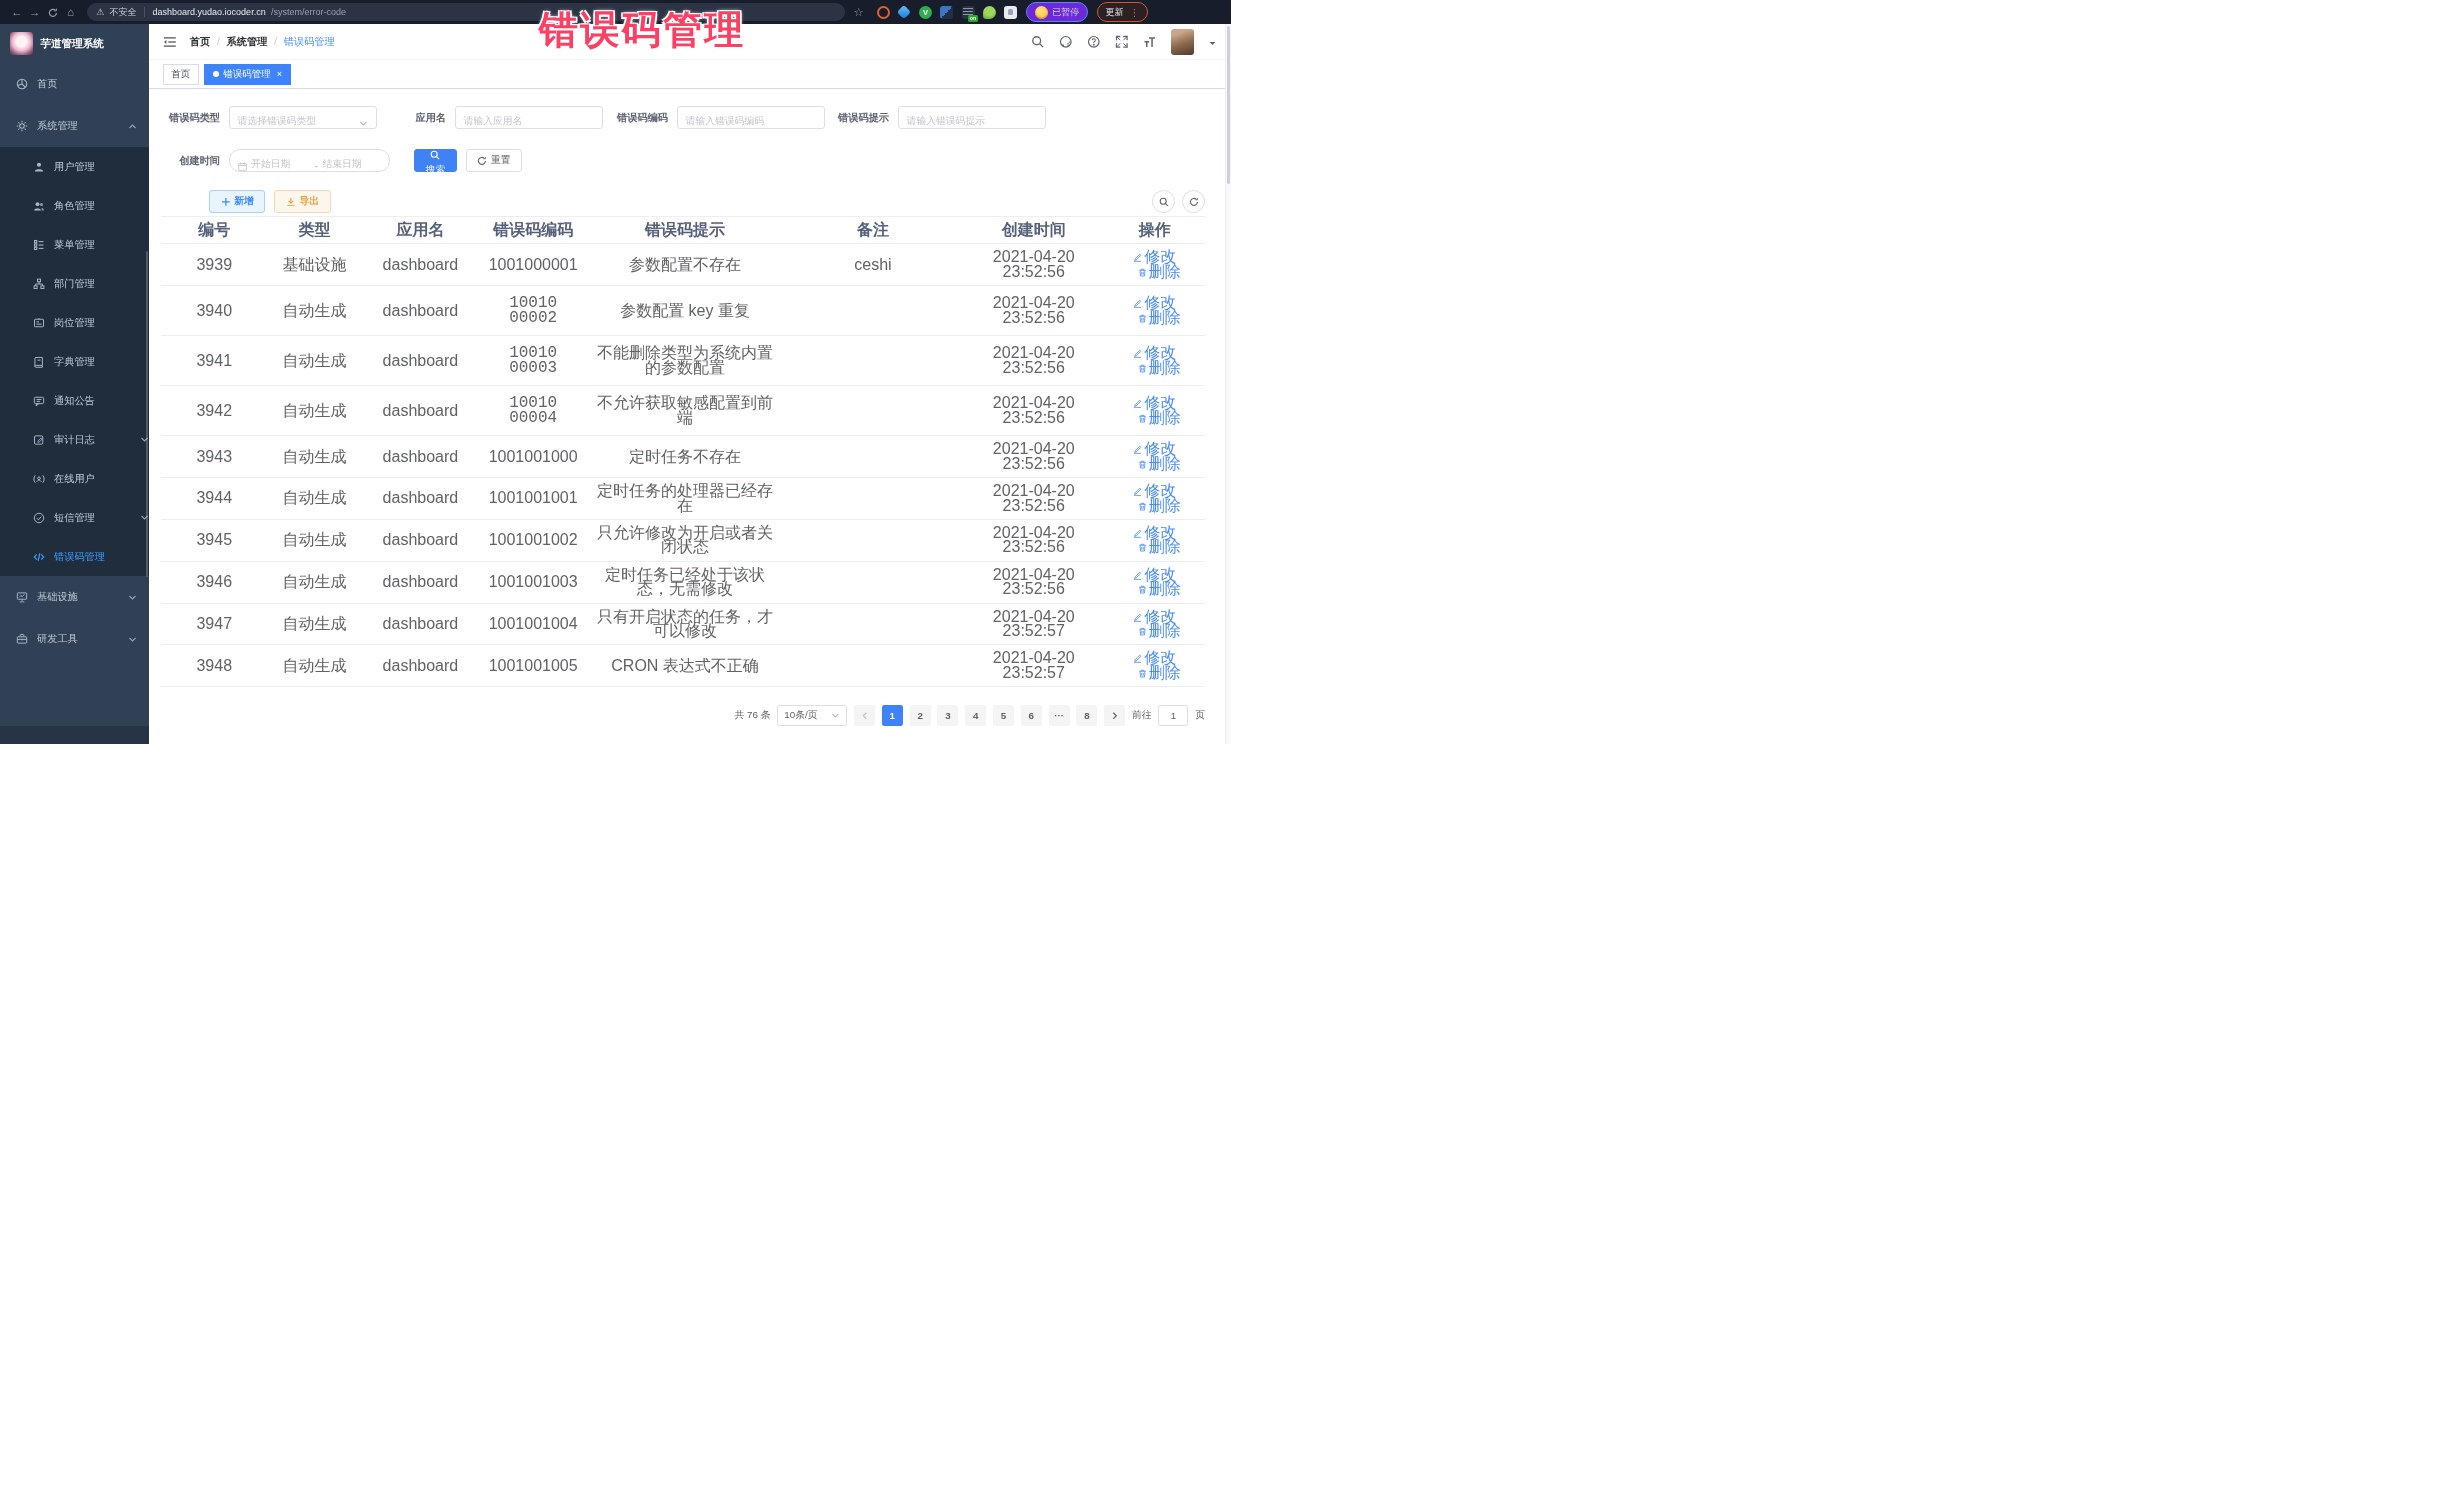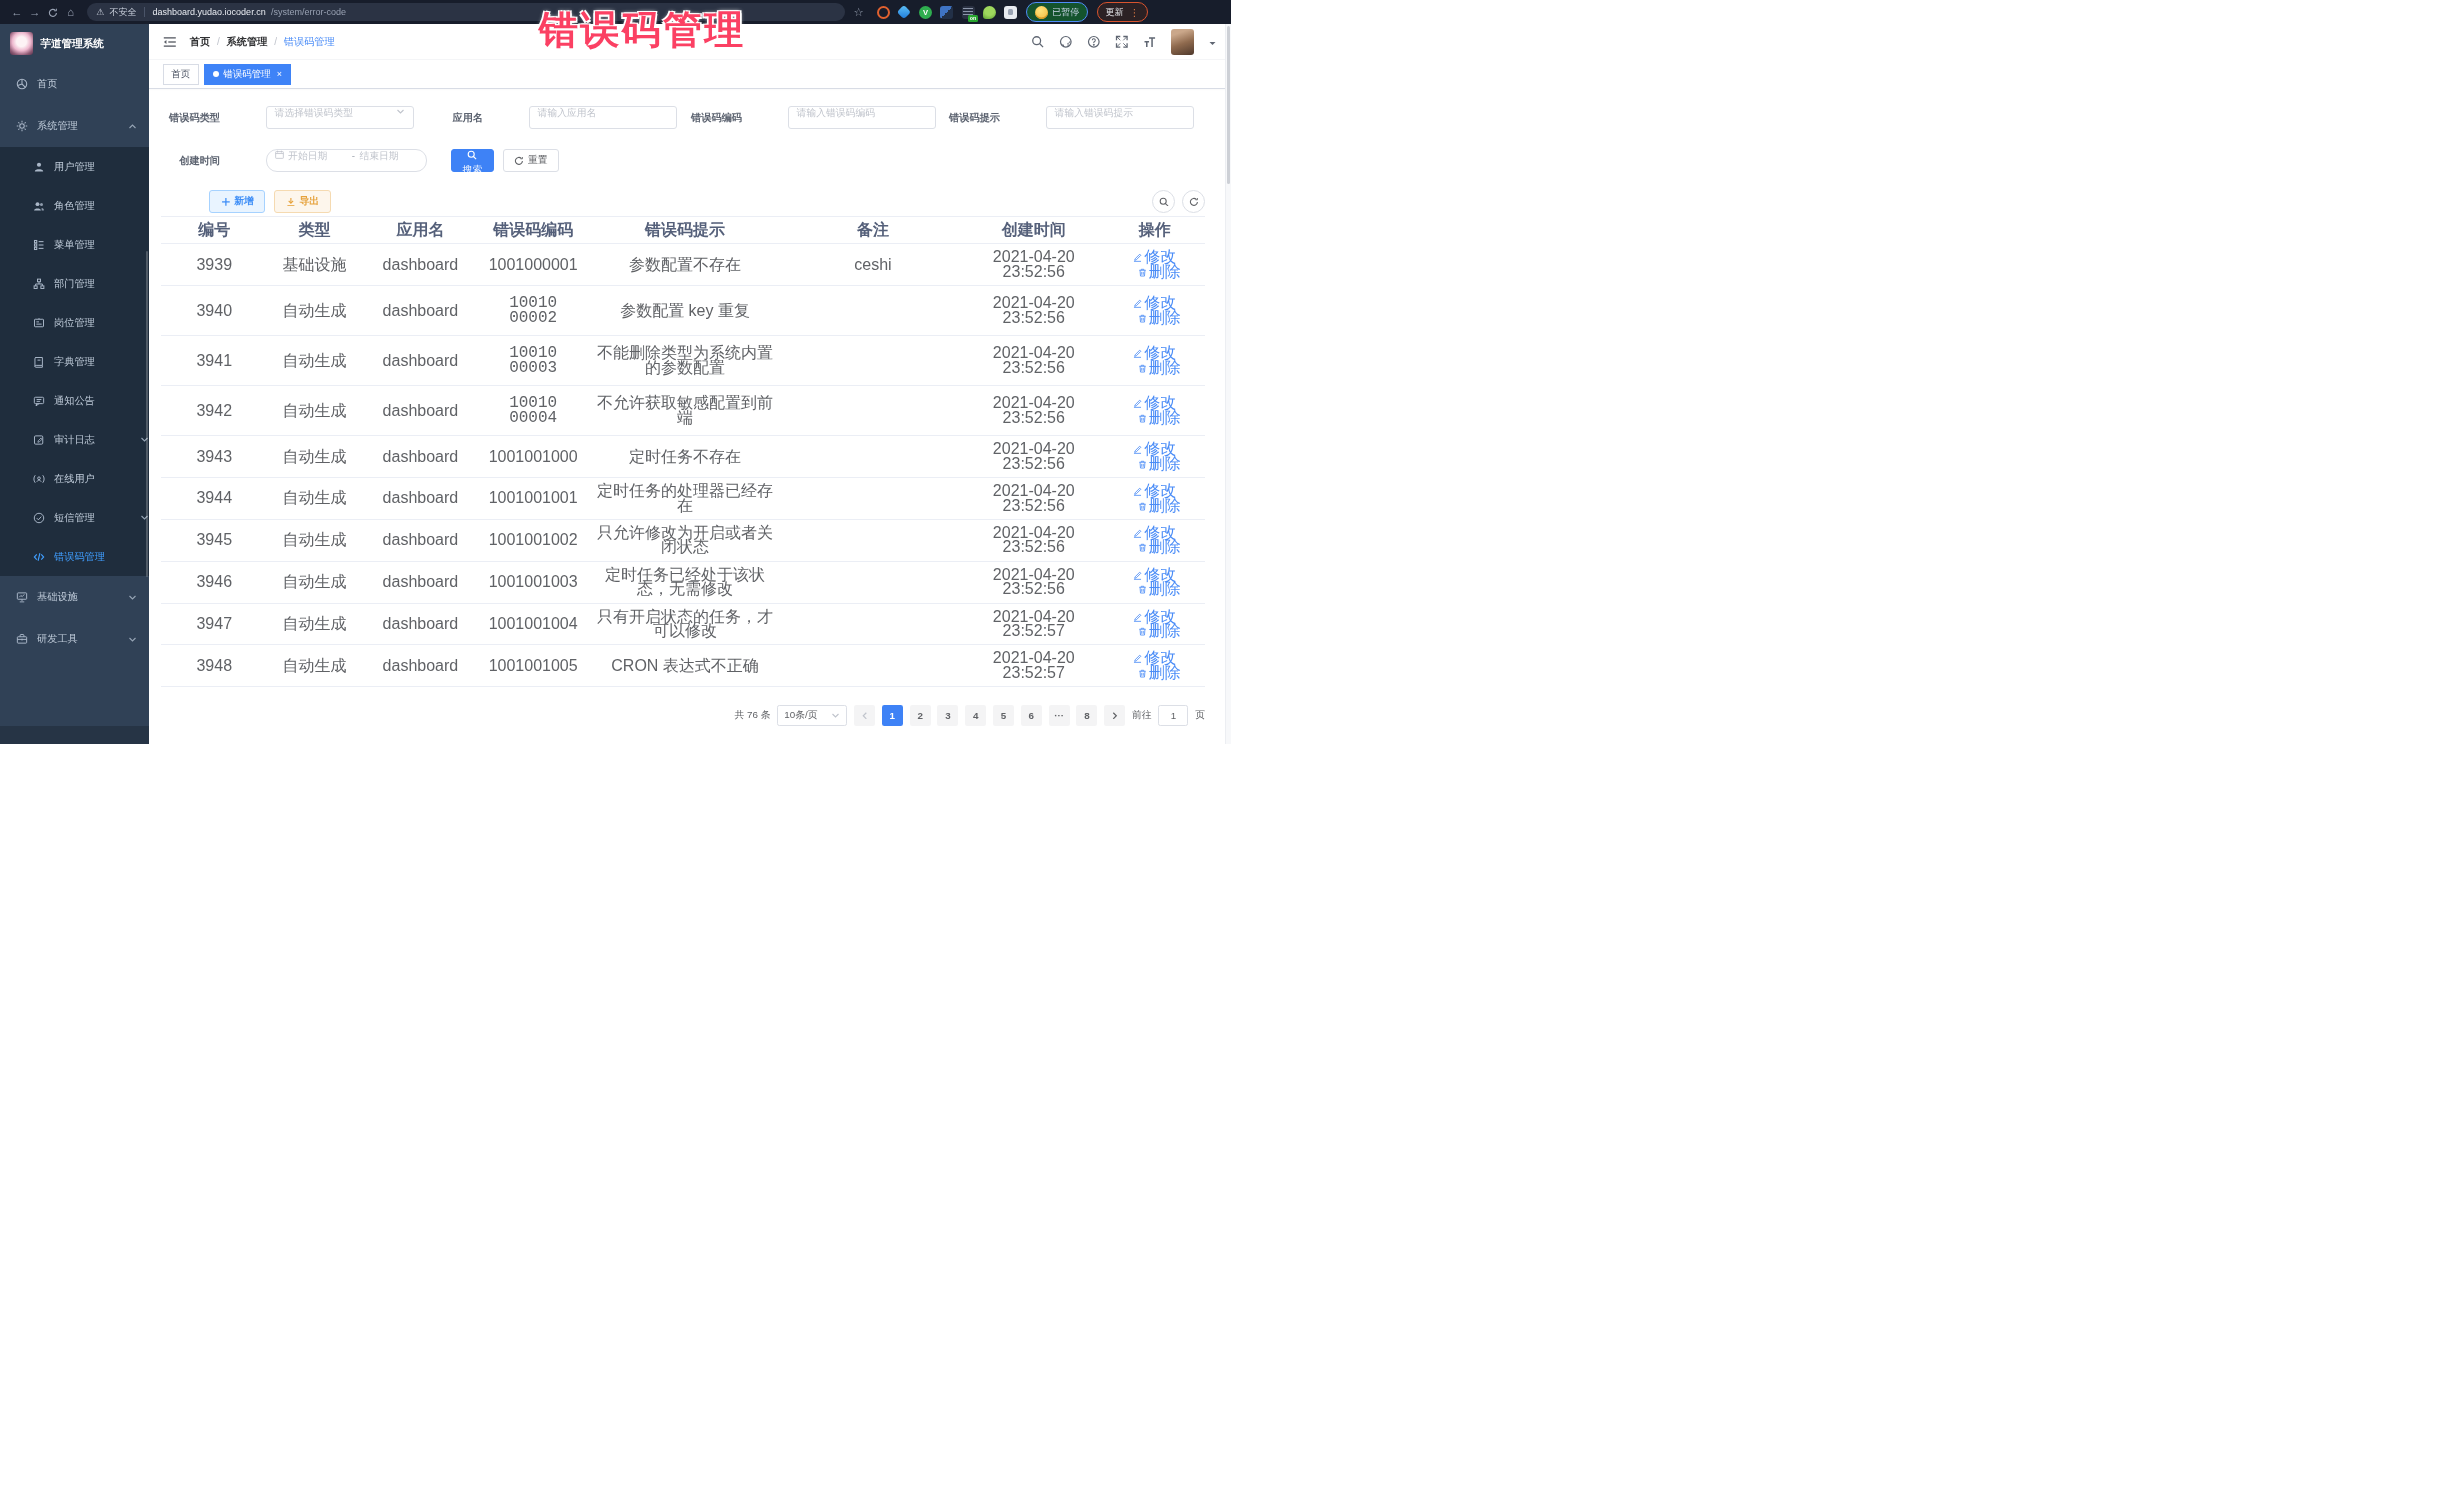--- a/index.html
+++ b/index.html
@@ -28,21 +28,21 @@
   .ext-on { background:#2a3142; }
   .ext-on i { position:absolute; left:1.5px; right:1.5px; height:1.5px; background:#8d97ab; }
   .ext-on i:nth-child(1){top:2.3px} .ext-on i:nth-child(2){top:5.3px} .ext-on i:nth-child(3){top:8.3px}
   .ext-on b { position:absolute; right:-3px; bottom:-3.8px; background:#27a52e; color:#fff; font-size:5.3px;
     font-style:normal; padding:0.8px 1.5px; border-radius:1.5px; line-height:1; }
   .ext-leaf { background:radial-gradient(circle at 50% 35%, #9ed75d 45%, #5a9e2f); border-radius:50% 50% 50% 3px; }
   .ext-puzzle { background:#e8ebf0; border-radius:3px; }
   .ext-puzzle i { position:absolute; left:3.8px; top:3.8px; width:5.3px; height:5.3px; background:#9aa3b3; border-radius:1.5px; }
   .pill { display:flex; align-items:center; gap:4.5px; height:19.7px; border-radius:10.6px; padding:0 7.6px;
     font-size:9px; margin-left:9px; cursor:pointer; flex:0 0 auto; }
-  .pill.paused { border:1.5px solid #4f8df9; background:#14532d; color:#ccd6ea; }
+  .pill.paused { border:1.5px solid #4f8df9; background:#6d28d9; color:#ccd6ea; }
   .face { width:13px; height:13px; border-radius:50%; background:radial-gradient(circle at 40% 35%, #ffe47a, #f4b73c); box-shadow:inset 0 -1.5px 0 #d99a23; }
   .pill.update { border:1.5px solid #d9542e; background:#2b2124; color:#e4e6ea; }
   .vdots { color:#e07b43; font-size:9.8px; margin-left:1.5px; }
 
   
   .app { display:flex; height:720px; }
   .sidebar { width:149px; background:#304156; position:relative; flex:0 0 auto; color:#bfcbd9; }
   .side-logo { height:39px; display:flex; align-items:center; gap:7.6px; padding-left:9.8px; }
   .logo-img { width:23px; height:23px; border-radius:3px; flex:0 0 auto;
     background:radial-gradient(circle at 50% 42%, #fdf3f5 28%, #eeb9cf 52%, #8e5a74 78%, #53304a); }
@@ -84,21 +84,21 @@
 
   
   .content { padding:0 26px 0 12px; }
   .frow { display:flex; align-items:center; margin-top:0; }
   .frow1 { margin-top:17.4px; }
   .frow2 { margin-top:19.7px; }
   .fgroup { display:flex; align-items:center; margin-right:6px; }
   .flabel { width:68px; text-align:right; padding-right:9px; font-size:10.2px; color:#5c6370; font-weight:600; flex:0 0 auto; }
   .flabel.w2 { width:72px; } .flabel.w3 { width:68px; } .flabel.w4 { width:67px; }
   .inp { height:23px; border:0.8px solid #dcdfe6; border-radius:3px; background:#fff; display:flex;
-    align-items:flex-start; padding:0 7.6px; font-size:9.8px; color:#c0c4cc;margin-left:37px; }
+    align-items:flex-end; padding:0 7.6px; font-size:9.8px; color:#c0c4cc; }
   .inp .ph { flex:1 1 auto; }
   .sel { width:148px; } .txt { width:148px; }
   .chev-ic { width:9px; height:9px; color:#c0c4cc; }
   .dater { width:161px; gap:4.5px;border-radius:11px; }
   .dater .sep { color:#9aa0ab; }
   .btn { height:23px; border-radius:3px; display:inline-flex; align-items:center; gap:3.8px; padding:0 10.6px;
     font-size:9.8px; cursor:pointer; border:0.8px solid #dcdfe6; background:#fff; color:#606266; }
   .btn .bi { width:9.8px; height:9.8px; }
   .btn-primary { background:#3e82f6; border-color:#3e82f6; color:#fff; margin-left:18px;flex-direction:column; }
   .btn-reset { margin-left:9px; }

